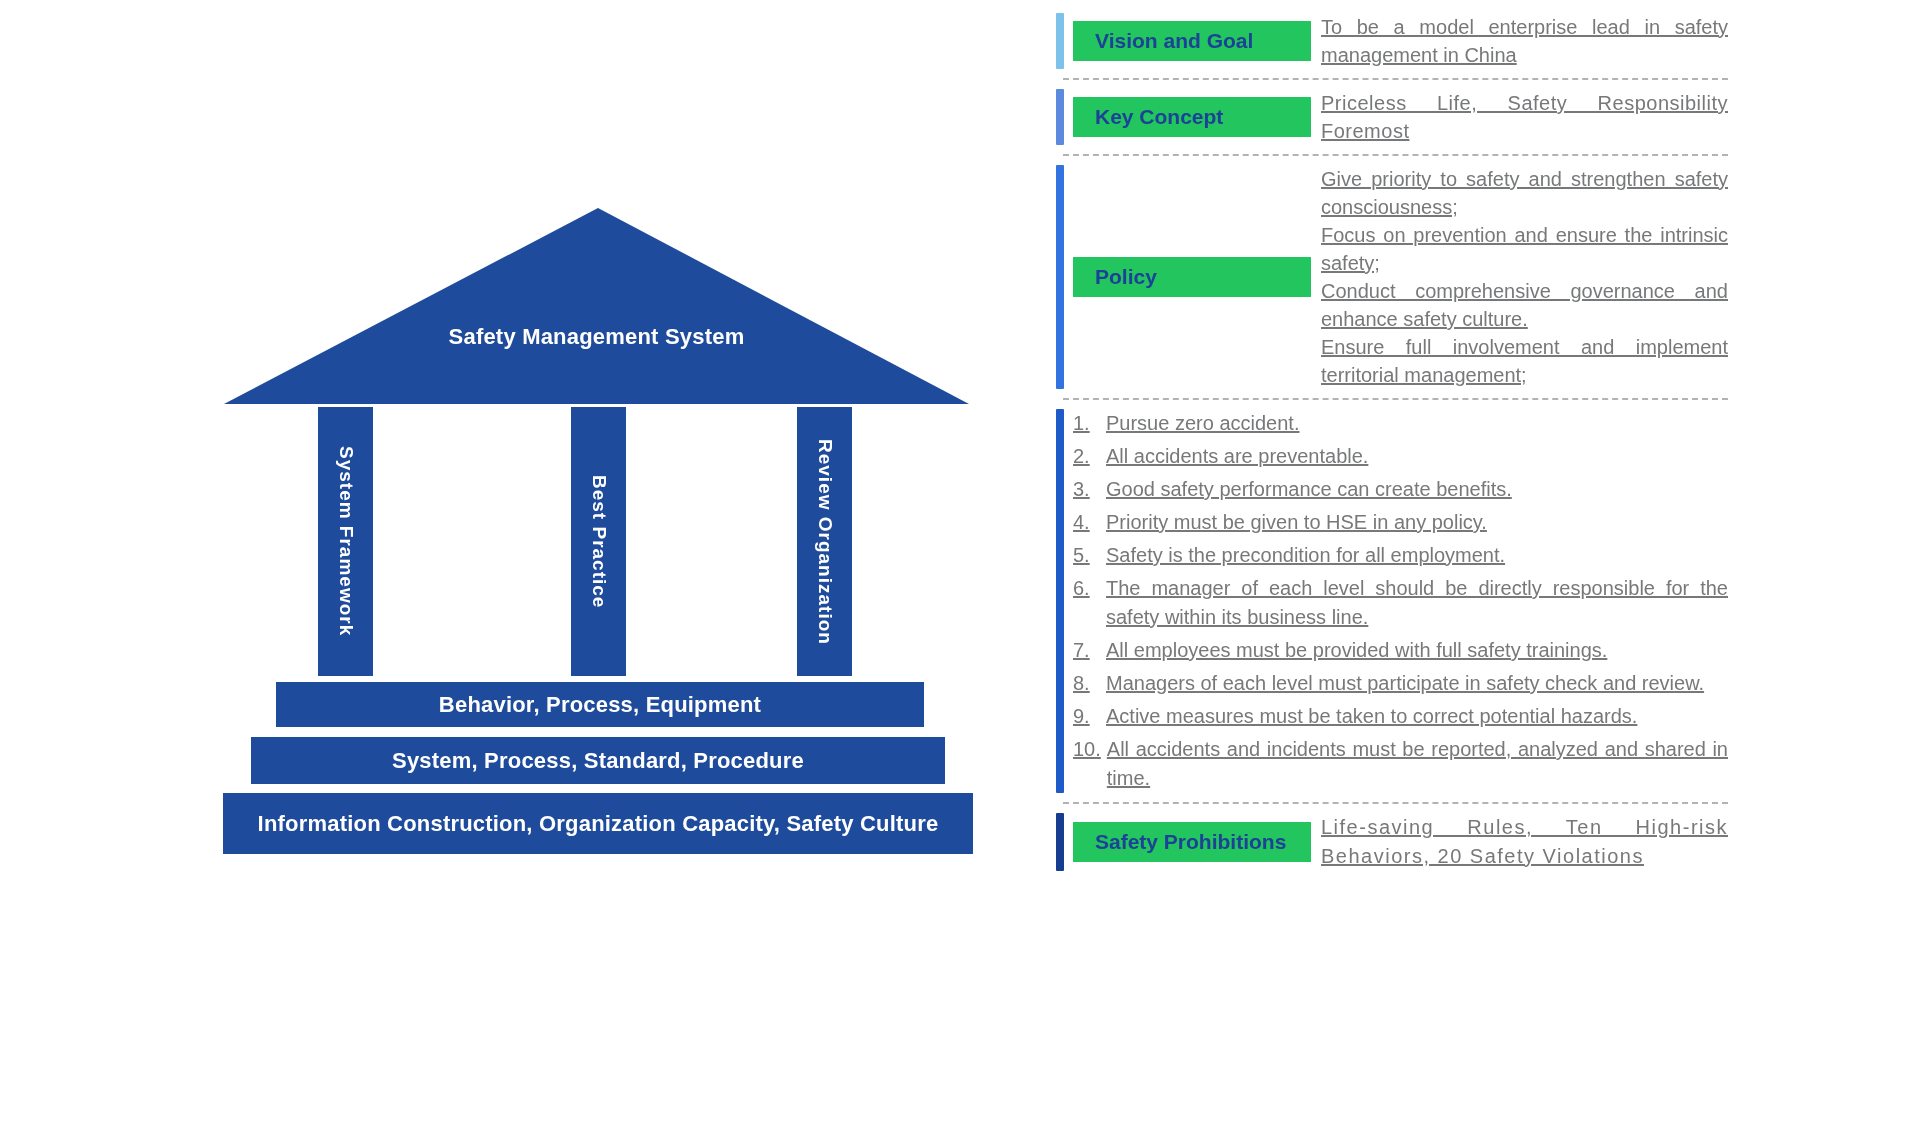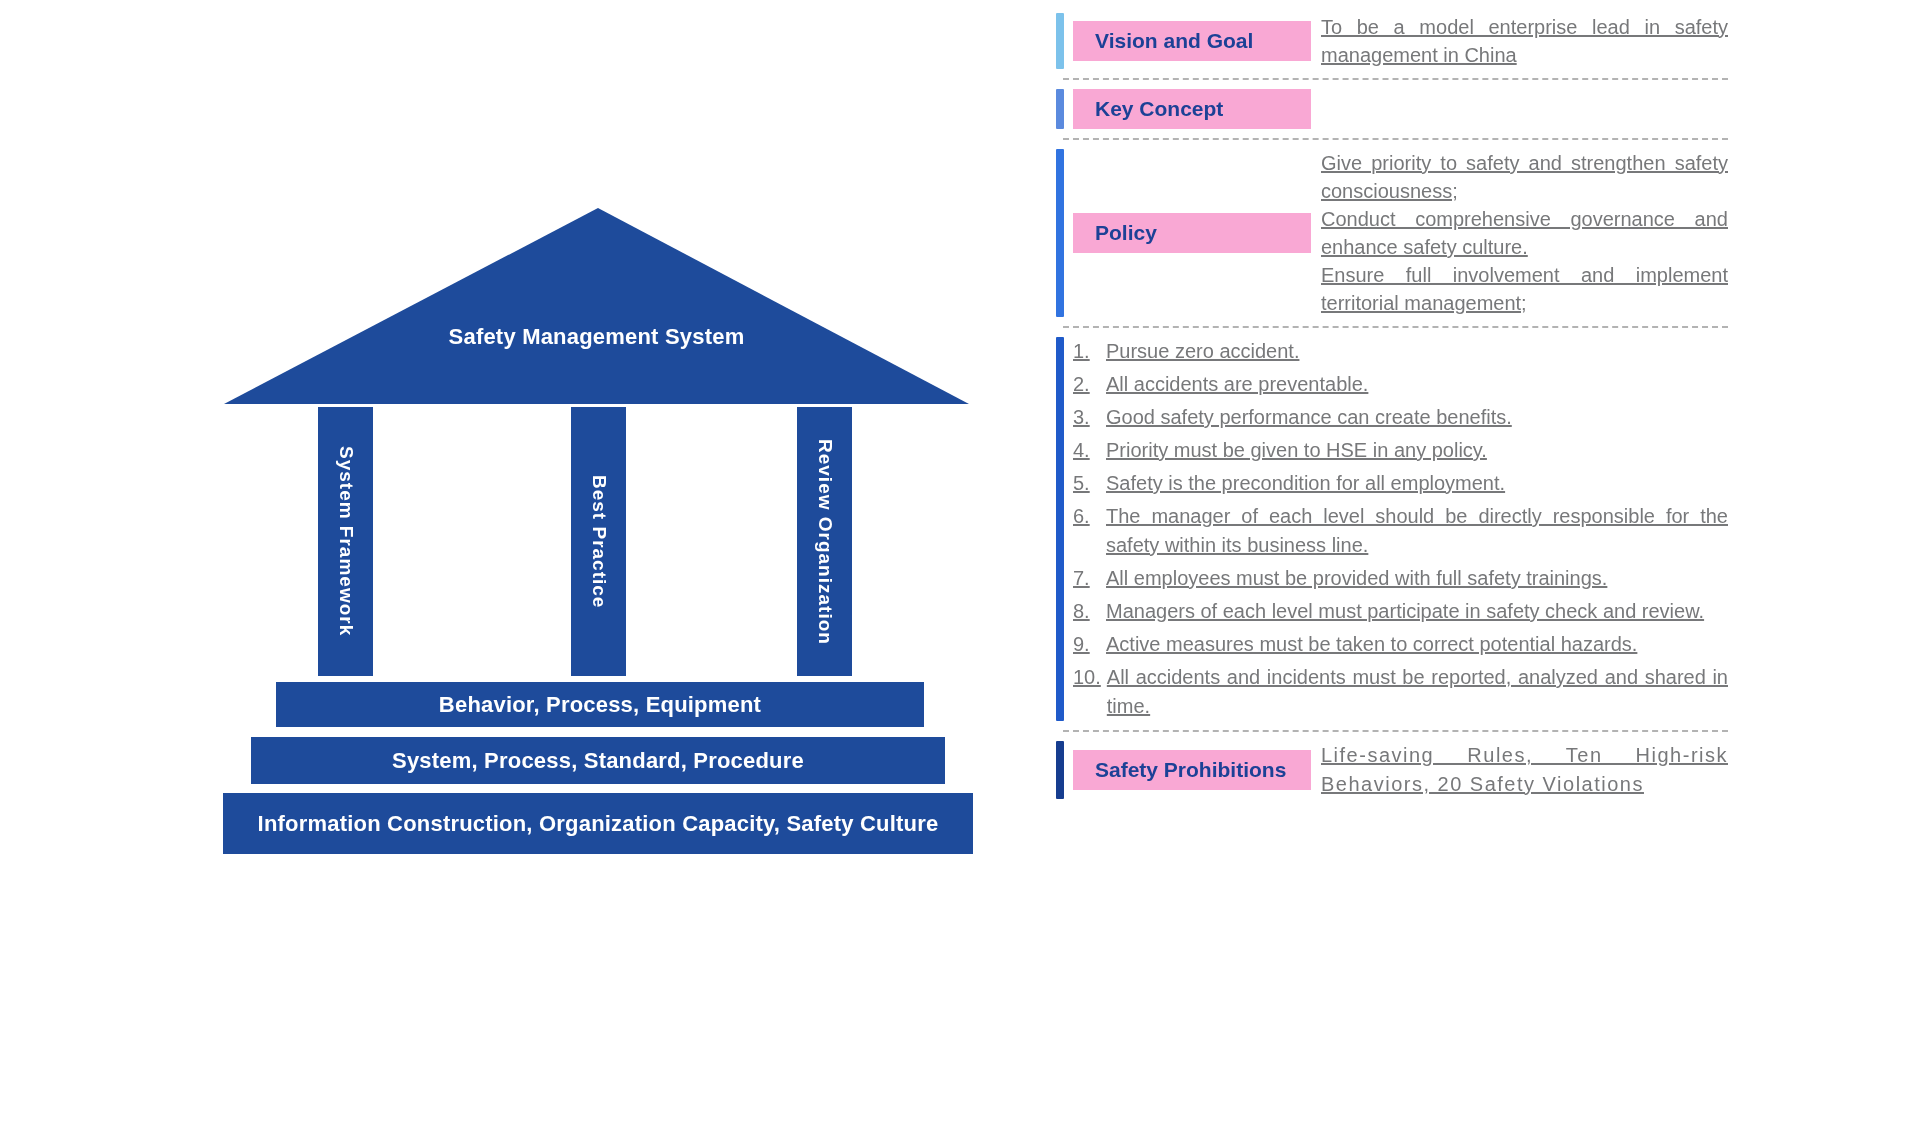--- a/index.html
+++ b/index.html
@@ -21,21 +21,21 @@
           display:flex; align-items:center; justify-content:center; letter-spacing:0.2px; }
   .bar-1 { left:276px; top:682px; width:648px; height:45px; }
   .bar-2 { left:251px; top:737px; width:694px; height:47px; }
   .bar-3 { left:223px; top:793px; width:750px; height:61px; }
 
   
   .panel { position:absolute; left:1056px; top:4px; width:672px; }
   .section { display:flex; align-items:center; padding:9px 0; }
   .accent { flex:0 0 8px; width:8px; align-self:stretch; margin-right:9px; border-radius:1px; }
   .label-col { flex:0 0 238px; width:238px; display:flex; align-items:center; margin-right:10px; }
-  .label-box { background:#f9a8d4; width:100%; height:40px; box-sizing:border-box;
+  .label-box { background:#22c55e; width:100%; height:40px; box-sizing:border-box;
           display:flex; align-items:center; padding-left:22px;
           color:#1c4196; font-weight:bold; font-size:21px; }
   .desc-col { flex:1; color:#77787a; font-size:20px; line-height:28px;text-decoration:underline; }
   .desc-col p { margin:0; text-align:justify; }
   .sec-vision  .accent { background:#7cc2eb; }
   .sec-concept .accent { background:#5b8ade; }
   .sec-policy  .accent { background:#3173e0; }
   .sec-principles .accent { background:#1f5ac9; }
   .sec-prohibitions .accent { background:#163d8f; }
   .sec-concept .desc-col { letter-spacing:0.5px; }
@@ -86,31 +86,35 @@
       </div>
     </div>
 
     <div class="separator"></div>
 
     <div class="section sec-concept">
       <div class="accent"></div>
       <div class="label-col">
         <div class="label-box">Key Concept</div>
       </div>
+      <div class="desc-col">
+        <p>Priceless Life, Safety Responsibility Foremost</p>
+      </div>
     </div>
 
     <div class="separator"></div>
 
     <div class="section sec-policy">
       <div class="accent"></div>
       <div class="label-col">
         <div class="label-box">Policy</div>
       </div>
       <div class="desc-col">
         <p>Give priority to safety and strengthen safety consciousness;</p>
+        <p>Focus on prevention and ensure the intrinsic safety;</p>
         <p>Conduct comprehensive governance and enhance safety culture.</p>
         <p>Ensure full involvement and implement territorial management;</p>
       </div>
     </div>
 
     <div class="separator"></div>
 
     <div class="section sec-principles">
       <div class="accent"></div>
       <div class="desc-col principles-list">

